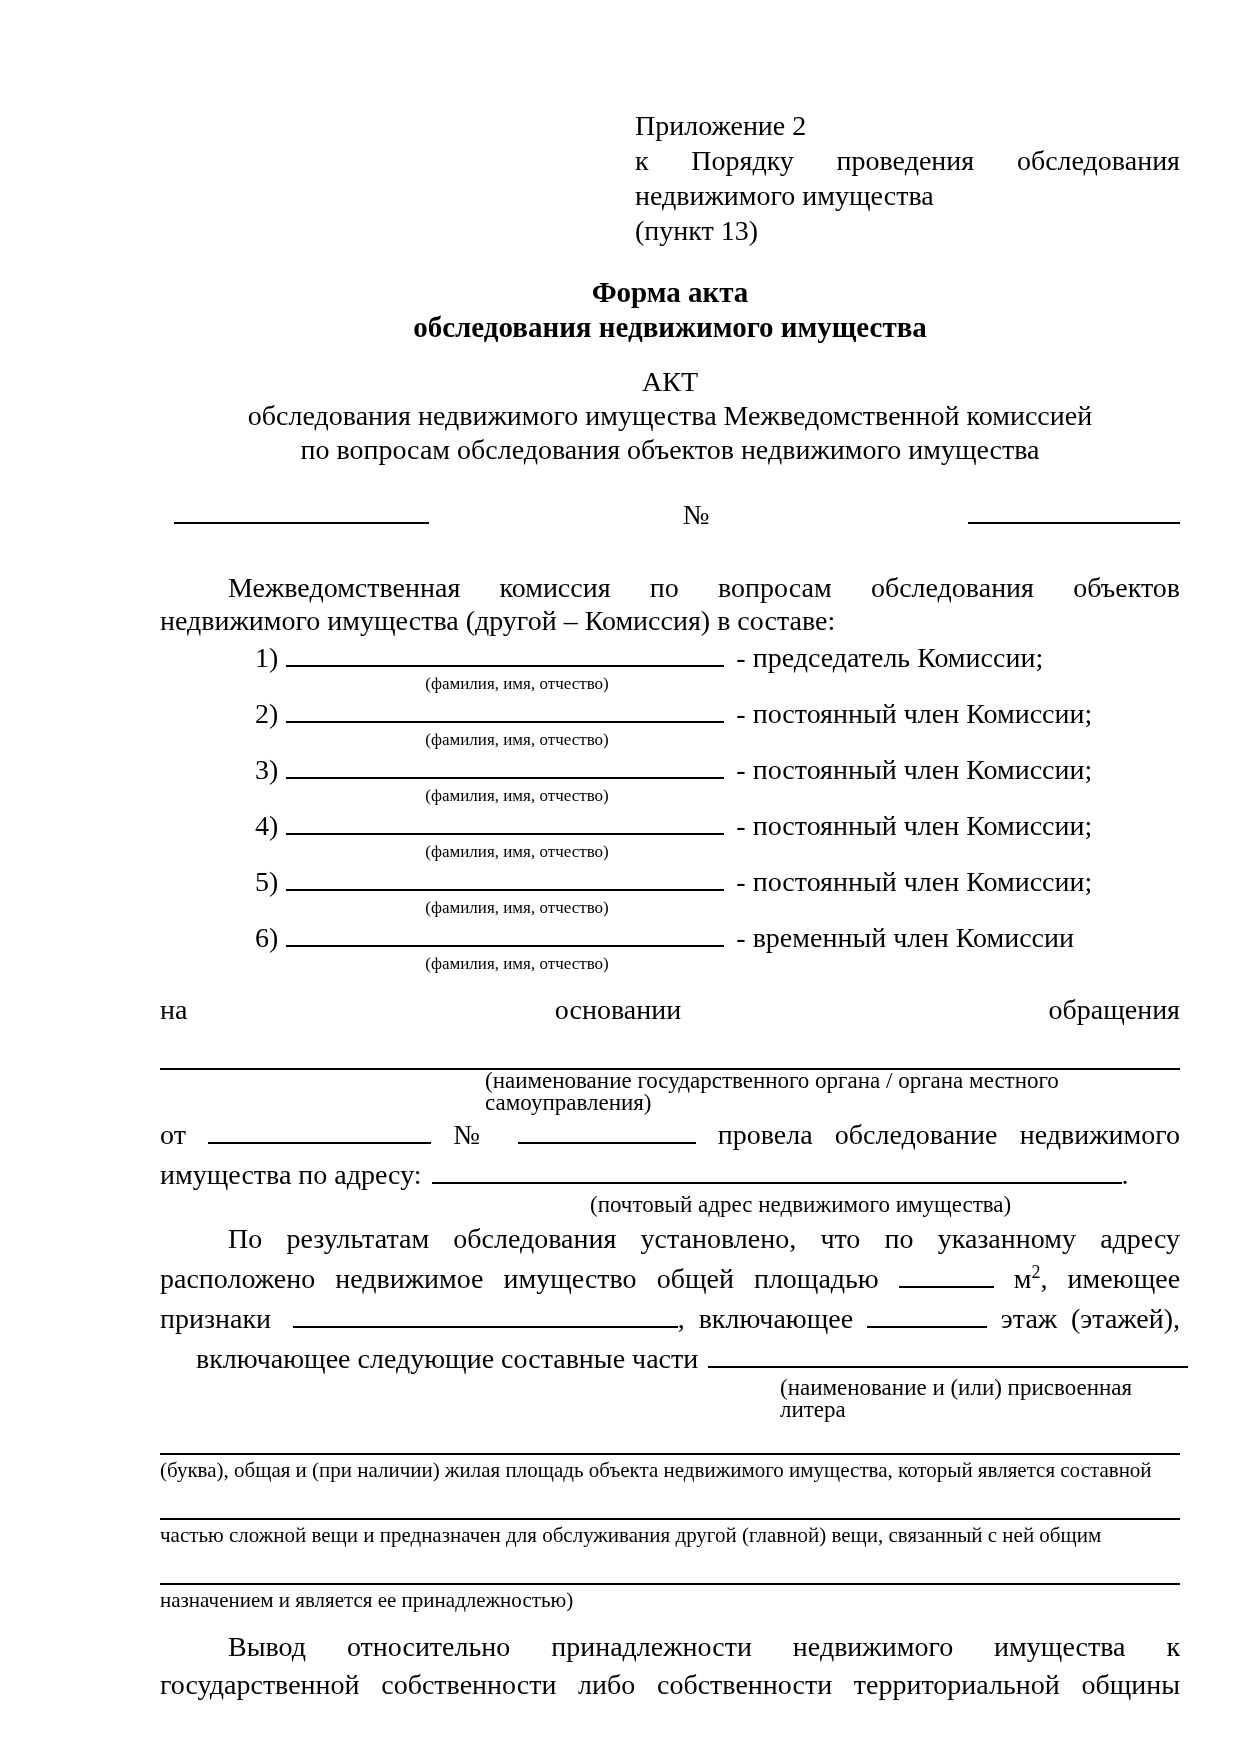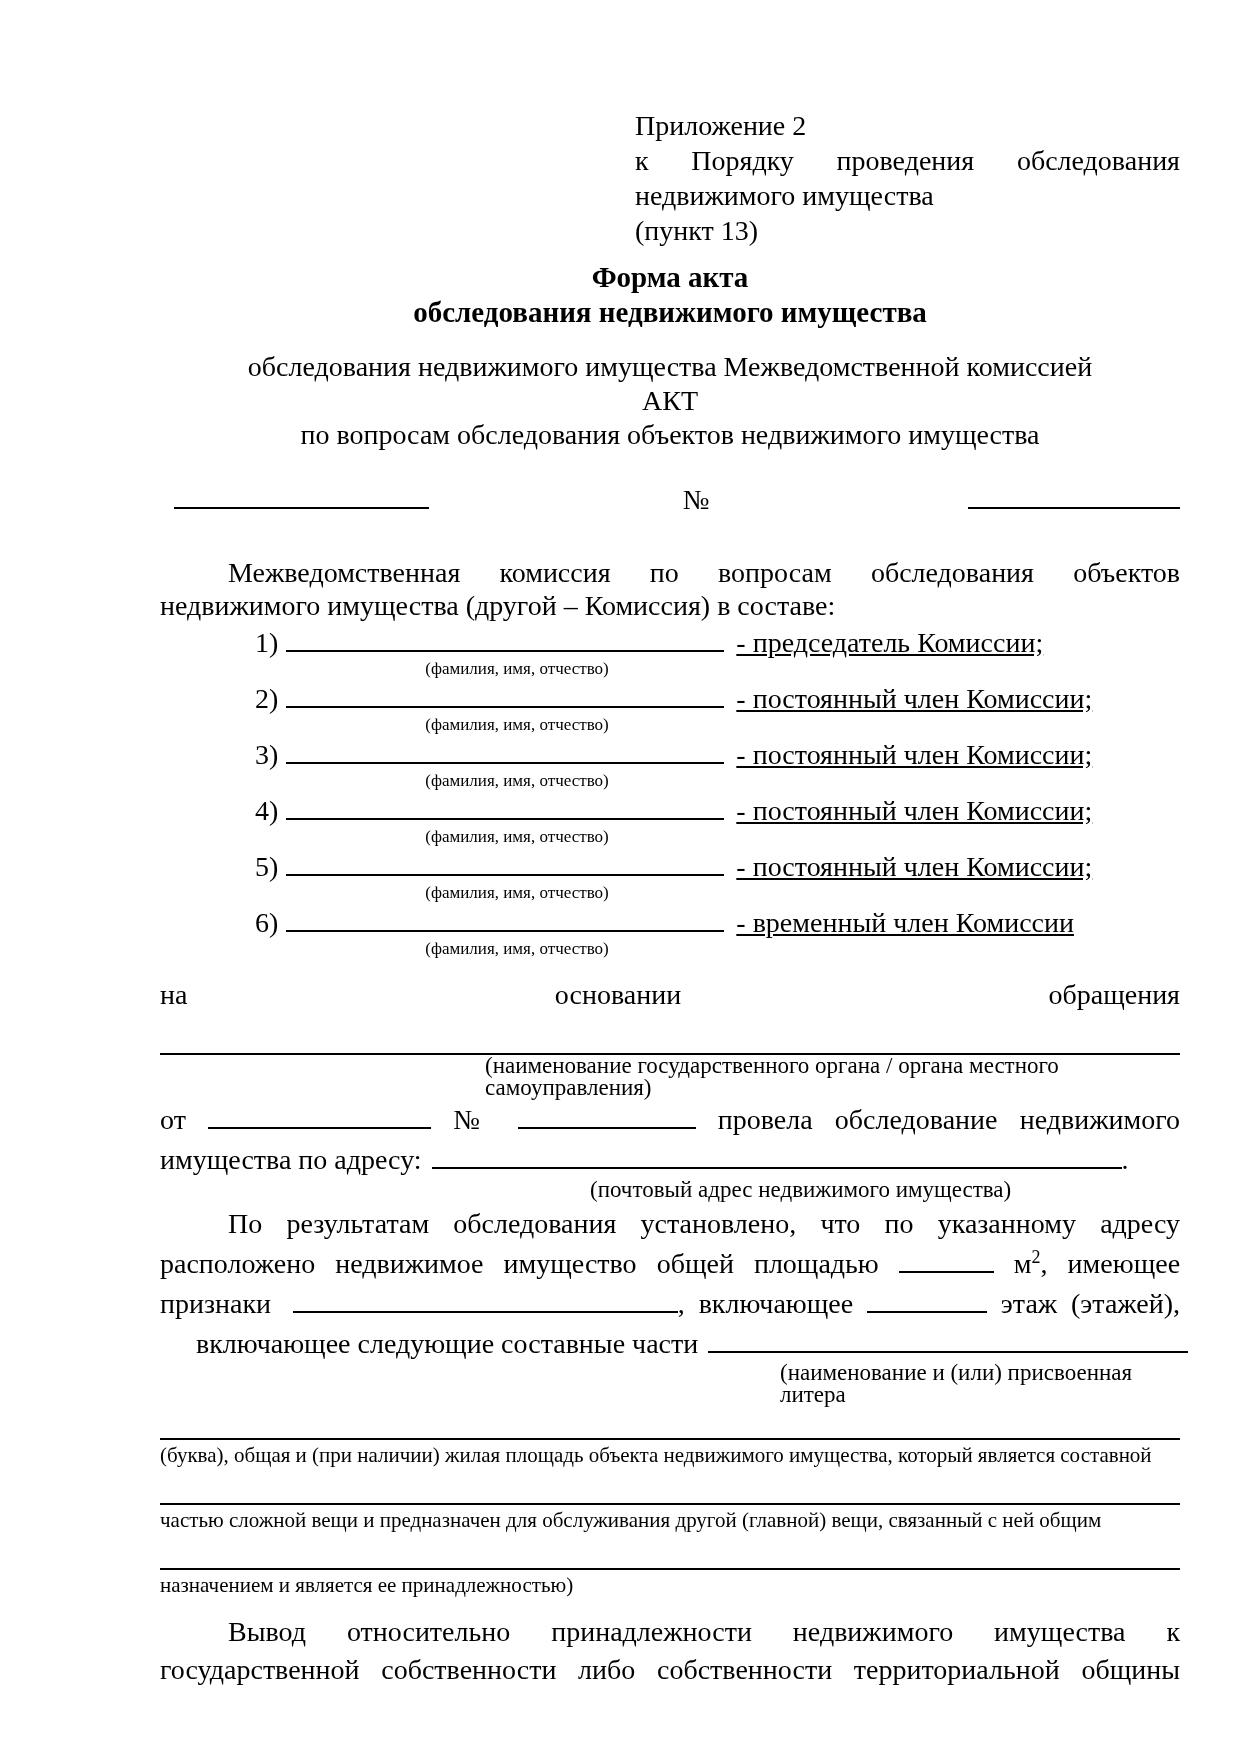--- a/index.html
+++ b/index.html
@@ -19,34 +19,34 @@
   .bl { display:inline-block; border-bottom:2px solid #000; height:1em; }
 
   
   .stretch { text-align:justify; text-align-last:justify; }
   .nowrap-group { white-space:nowrap; }
 
   
   .annex { margin-left:475px; width:545px; line-height:35px; }
   .annex .just { text-align:justify; text-align-last:justify; }
 
-  .form-title { margin-top:12px; text-align:center; font-weight:bold; font-size:29px; line-height:35px; }
+  .form-title { margin-top:27px; text-align:center; font-weight:bold; font-size:29px; line-height:35px; }
   .act-title  { margin-top:20px; text-align:center; line-height:34px; }
 
   .num-row { margin-top:26px; height:44px; line-height:44px; }
   .w255 { width:255px; margin-left:14px; }
   .w212 { width:212px; margin-left:12px; }
 
   .para { line-height:33px; }
   .intro { margin-top:34px; }
   .indent { text-indent:68px; }
 
   .member-row { padding-left:95px; line-height:33px; white-space:nowrap; }
   .member-blank { width:438px; margin-left:8px; }
-  .member-role { margin-left:12px;text-decoration:underline; }
+  .member-role { margin-left:12px; }
   .member-cap { padding-left:138px; width:438px; text-align:center; font-size:17px; line-height:19px; }
 
   .basis-row { margin-top:20px; line-height:33px; }
   .full-blank { border-bottom:2px solid #000; height:28px; margin-top:14px; }
   .cap { font-size:23px; line-height:22px; }
   .cap-org { padding-left:325px; }
   .cap-addr { padding-left:430px; }
   .cap-type { padding-left:208px; }
   .cap-lit { padding-left:620px; }
 
@@ -81,22 +81,22 @@
       <div>недвижимого имущества</div>
       <div>(пункт 13)</div>
     </div>
 
     <div class="form-title">
       <div>Форма акта</div>
       <div>обследования недвижимого имущества</div>
     </div>
 
     <div class="act-title">
+      <div>АКТ</div>
       <div>обследования недвижимого имущества Межведомственной комиссией</div>
-      <div>АКТ</div>
       <div>по вопросам обследования объектов недвижимого имущества</div>
     </div>
 
     <div class="num-row stretch">
       <span class="bl w255" style="margin-left:14px"></span>
       <span class="nowrap-group"><span>№</span><span class="bl w212"></span></span>
     </div>
 
     <div class="para intro">
       <div class="stretch indent">Межведомственная комиссия по вопросам обследования объектов</div>

